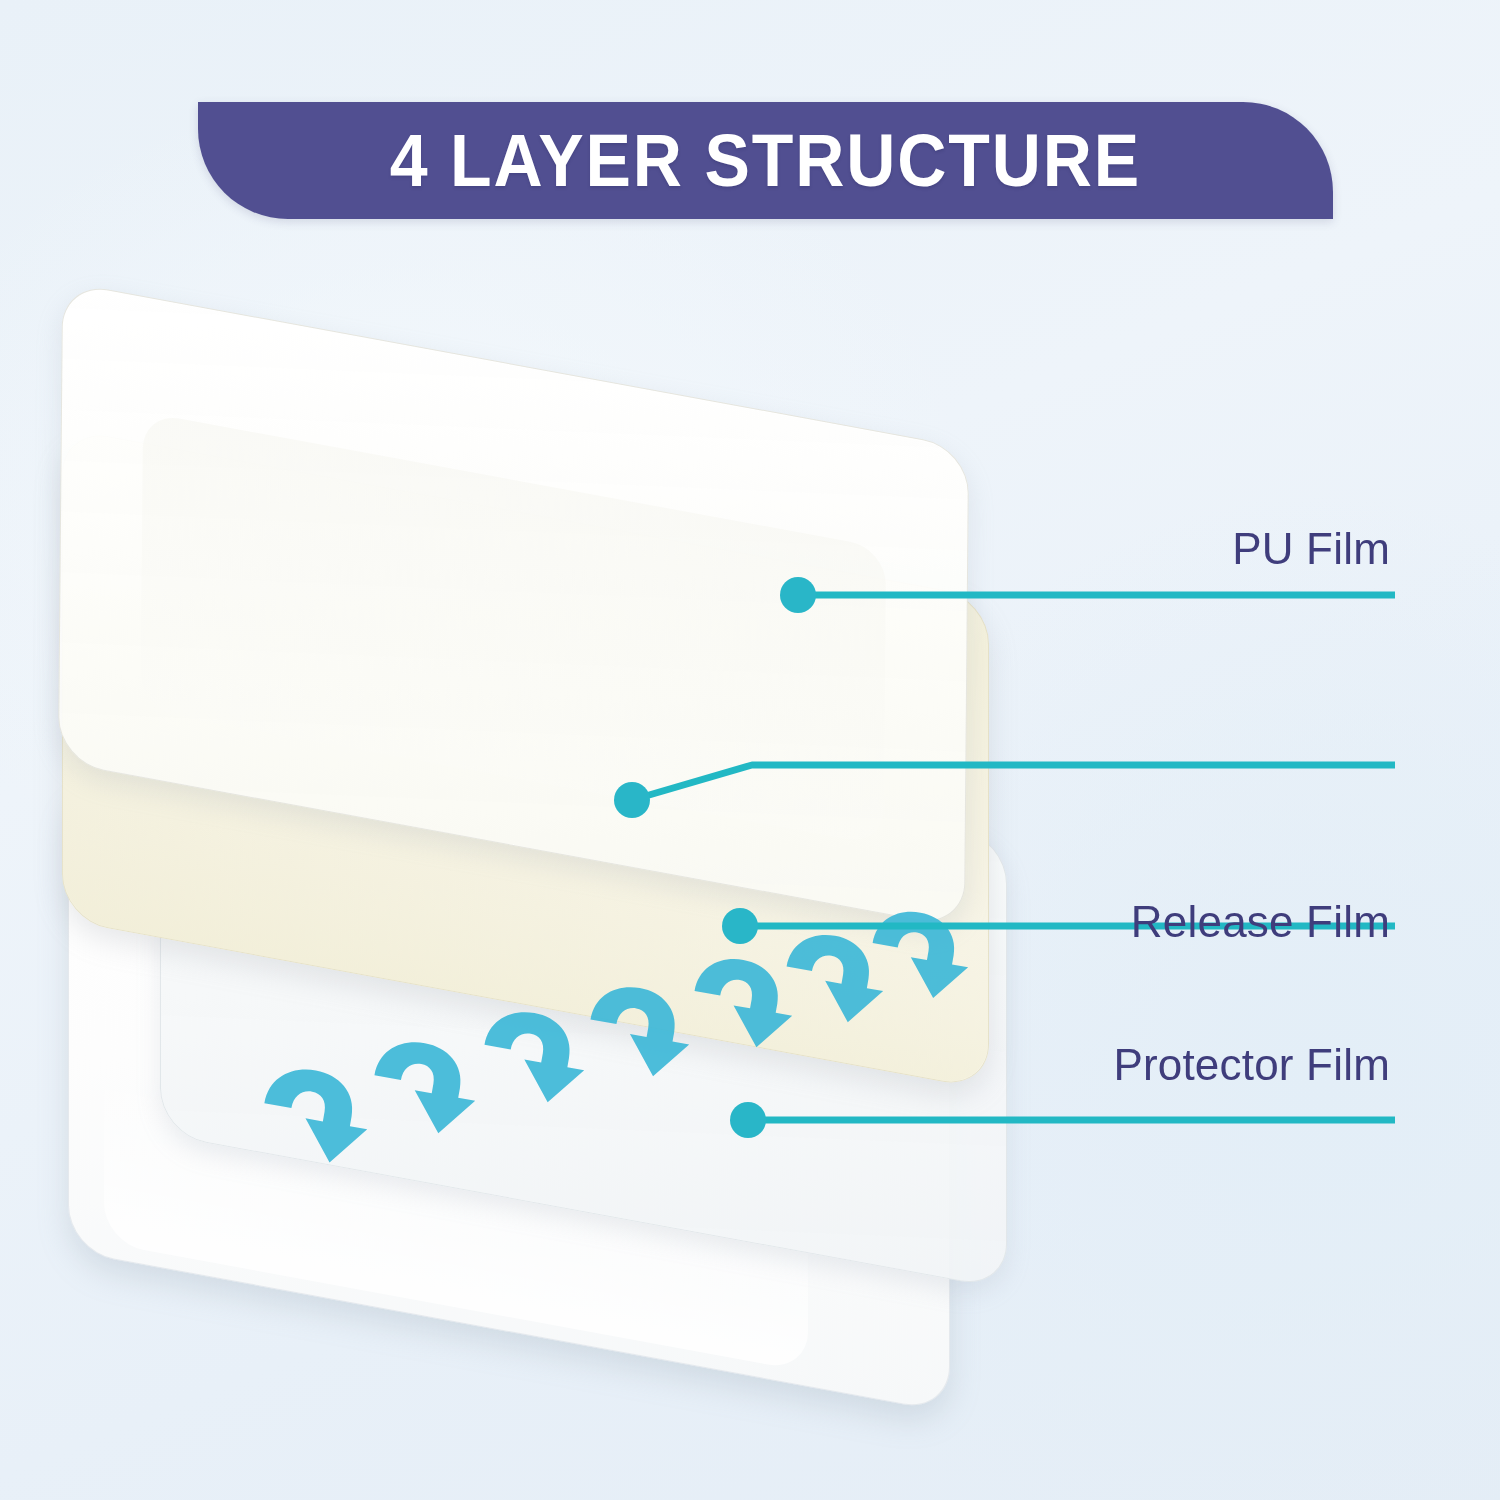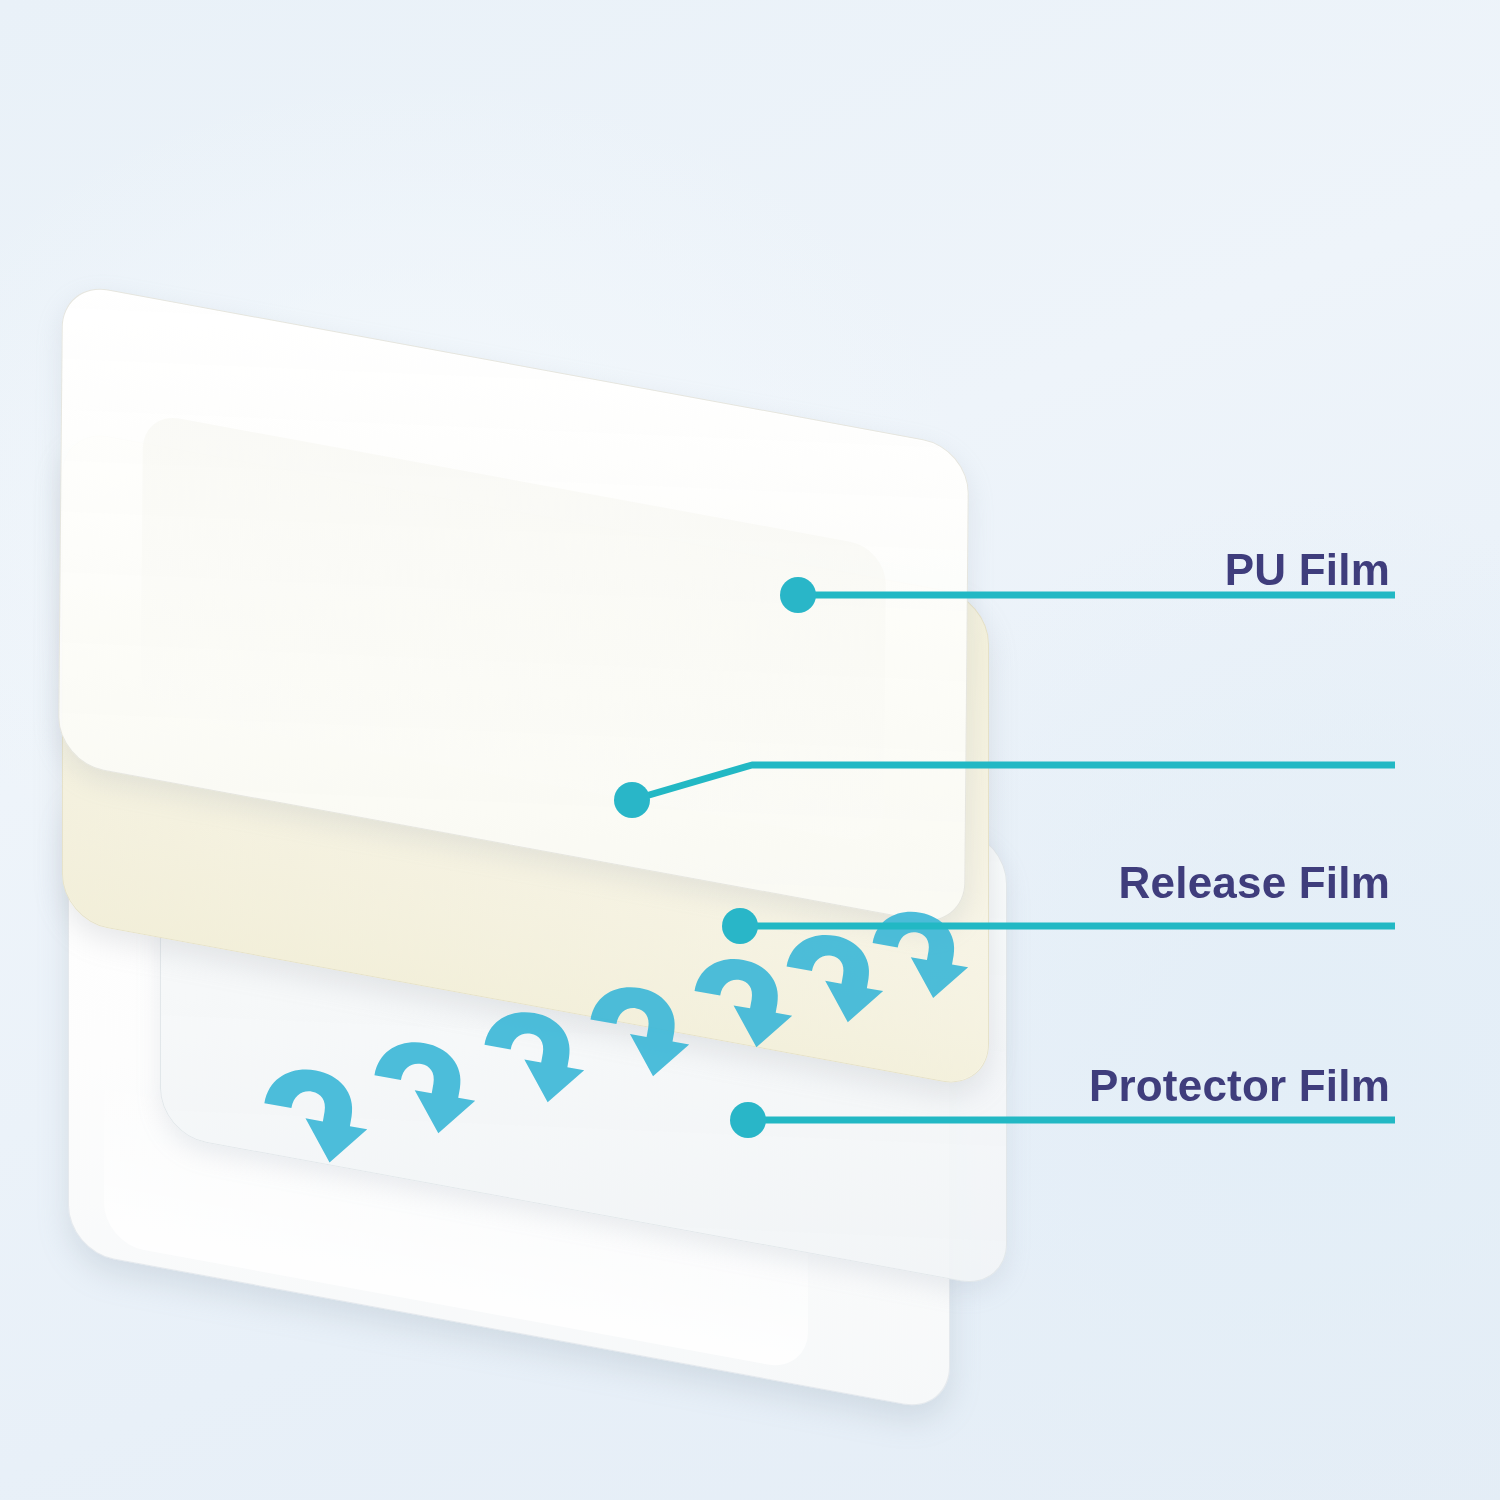--- a/index.html
+++ b/index.html
@@ -166,37 +166,39 @@
     width: 1500px;
     height: 1500px;
   }
 
   
   .layer-label {
     position: absolute;
     color: #3f3d7c;
     font-family: "Liberation Sans Narrow", "Liberation Sans", sans-serif;
     font-size: 44px;
-    font-weight: bold;
+    font-weight: normal;
     letter-spacing: 0.2px;
     white-space: nowrap;
     text-align: right;
     line-height: 1;
-    margin-top: 21px;
   }
   #label-pu        { right: 110px; top: 527px; }
   #label-hydro     { right: 110px; top: 694px; }
-  #label-release   { right: 110px; top: 840px; }
+  #label-release   { right: 110px; top: 900px; }
   #label-protector { right: 110px; top: 1043px; }
 </style>
 </head>
 <body>
 
 <div id="stage">
 
+  <div id="banner">
+    <span id="banner-title">4 LAYER STRUCTURE</span>
+  </div>
 
   <div id="layers">
     <div class="sheet" id="sheet-protector"></div>
     <div class="sheet" id="sheet-release"></div>
     <div class="sheet" id="sheet-hydro"></div>
     <div class="sheet" id="sheet-pu"></div>
   </div>
 
   <svg id="arrows" viewBox="0 0 1500 1500">
     <defs>

